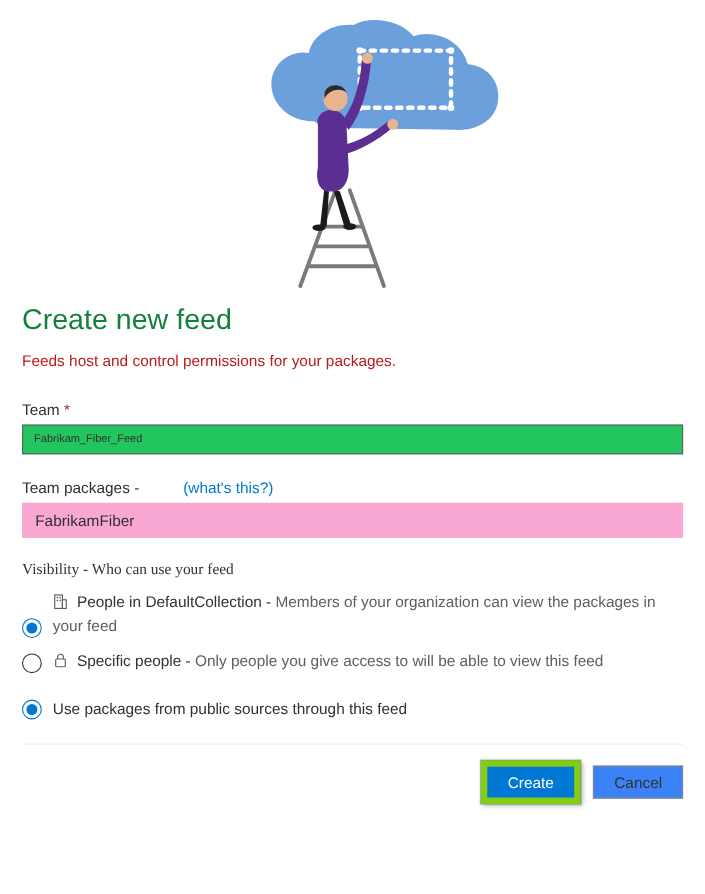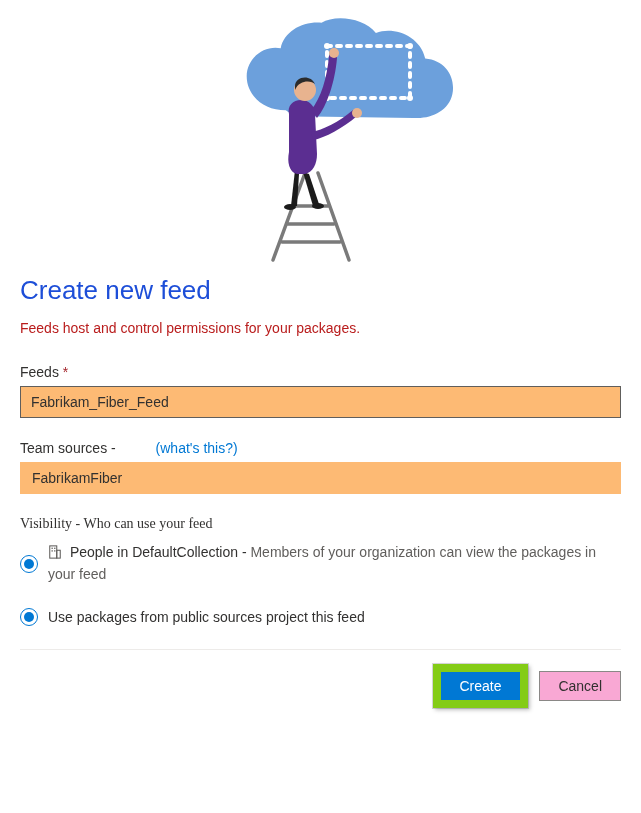--- a/index.html
+++ b/index.html
@@ -9,64 +9,64 @@
       color: #323130;
       width: 641px;
       background: #fff;
     }
     .container { padding: 0 20px 20px 20px; }
     .hero { text-align: center; padding-top: 6px; }
     .hero svg { width: 300px; height: 258px; }
     h1 {
       font-size: 26px;
       font-weight: 400;
-      color: #1d4ed8;
+      color: #15803d;
       margin-top: 8px;
       margin-bottom: 14px;
     }
     .subtitle {
       font-size: 14px;
       color: #b91c1c;
       margin-bottom: 28px;
     }
     .field { margin-bottom: 22px; }
     .field-label {
       font-size: 14px;
       color: #323130;
       margin-bottom: 6px;
       display: block;
     }
     .required { color: #a4262c; }
     .text-input {
       width: 100%;
       padding: 7px 10px;
       border: 1px solid #605e5c;
-      font-size: 14px;
+      font-size: 10px;
       font-family: inherit;
       color: #323130;
-      background: #fdba74;
+      background: #22c55e;
     }
     .link { color: #0078d4; text-decoration: none; cursor: pointer; margin-left: 36px; }
     .readonly-input {
       width: 100%;
       padding: 8px 12px;
-      background: #fdba74;
+      background: #f9a8d4;
       color: #323130;
       font-size: 14px;
       border: none;
     }
     .section-label {
       font-size: 14px;
       color: #323130;
       margin-bottom: 10px;
       font-family: Liberation Serif, serif;
     }
     .radio-option {
       display: flex;
-      align-items: center;
+      align-items: flex-end;
       margin-bottom: 10px;
       gap: 10px;
     }
     .radio {
       width: 18px;
       height: 18px;
       border-radius: 50%;
       border: 1px solid #323130;
       flex-shrink: 0;
       margin-top: 1px;
@@ -104,26 +104,26 @@
       min-width: 80px;
       padding: 6px 18px;
       font-size: 14px;
       font-family: inherit;
       cursor: pointer;
       text-align: center;
     }
     .btn-primary {
       background: #0078d4;
       color: #fff;
-      border: 8px solid #84cc16;
+      border: 6px solid #84cc16;
       outline: 1px solid rgba(0,0,0,0.15);
       box-shadow: 2px 2px 4px rgba(0,0,0,0.25);
     }
     .btn-default {
-      background: #f9a8d4;
+      background: #3b82f6;
       color: #323130;
       border: 1px solid #8a8886;
       margin-left: 8px;
     }
   </style>
 </head>
 <body>
 
 <div class="container">
 
@@ -172,29 +172,29 @@
       <ellipse cx="119" cy="201" rx="6" ry="3" fill="#1b1b1b"></ellipse>
       <ellipse cx="147" cy="200" rx="6" ry="3" fill="#1b1b1b"></ellipse>
     </svg>
   </div>
 
   <h1>Create new feed</h1>
   <p class="subtitle">Feeds host and control permissions for your packages.</p>
 
   <div class="field">
     <label class="field-label">
-      <span>Feeds</span>
+      <span>Team</span>
       <span class="required">*</span>
     </label>
     <input type="text" class="text-input" value="Fabrikam_Fiber_Feed" style="">
   </div>
 
   <div class="field">
     <label class="field-label">
-      <span>Team sources -</span>
+      <span>Team packages -</span>
       <a class="link">(what's this?)</a>
     </label>
     <div class="readonly-input">FabrikamFiber</div>
   </div>
 
   <div class="field">
     <div class="section-label">Visibility - Who can use your feed</div>
 
     <div class="radio-option">
       <div class="radio checked"></div>
@@ -209,28 +209,43 @@
                 <rect x="4" y="6" width="1.5" height="1.5" fill="#605e5c"></rect>
                 <rect x="7" y="6" width="1.5" height="1.5" fill="#605e5c"></rect>
               </svg>
           </span>
           <span>People in DefaultCollection -</span>
           <span class="muted">Members of your organization can view the packages in your feed</span>
         </div>
       </div>
     </div>
 
+    <div class="radio-option">
+      <div class="radio"></div>
+      <div class="radio-content">
+        <div class="radio-label">
+          <span class="radio-icon">
+            <svg width="14" height="14" viewBox="0 0 16 16">
+                <rect x="3" y="7" width="10" height="8" rx="1" fill="none" stroke="#605e5c" stroke-width="1.2"></rect>
+                <path d="M5 7 V5 a3 3 0 0 1 6 0 V7" fill="none" stroke="#605e5c" stroke-width="1.2"></path>
+              </svg>
+          </span>
+          <span>Specific people -</span>
+          <span class="muted">Only people you give access to will be able to view this feed</span>
+        </div>
+      </div>
+    </div>
   </div>
 
   <div class="field">
 
     <div class="radio-option">
       <div class="radio checked"></div>
       <div class="radio-content">
-        <div class="radio-label">Use packages from public sources project this feed</div>
+        <div class="radio-label">Use packages from public sources through this feed</div>
       </div>
     </div>
 
   </div>
 
   <hr class="divider">
 
   <div class="footer">
     <button class="btn btn-primary">Create</button>
     <button class="btn btn-default">Cancel</button>

